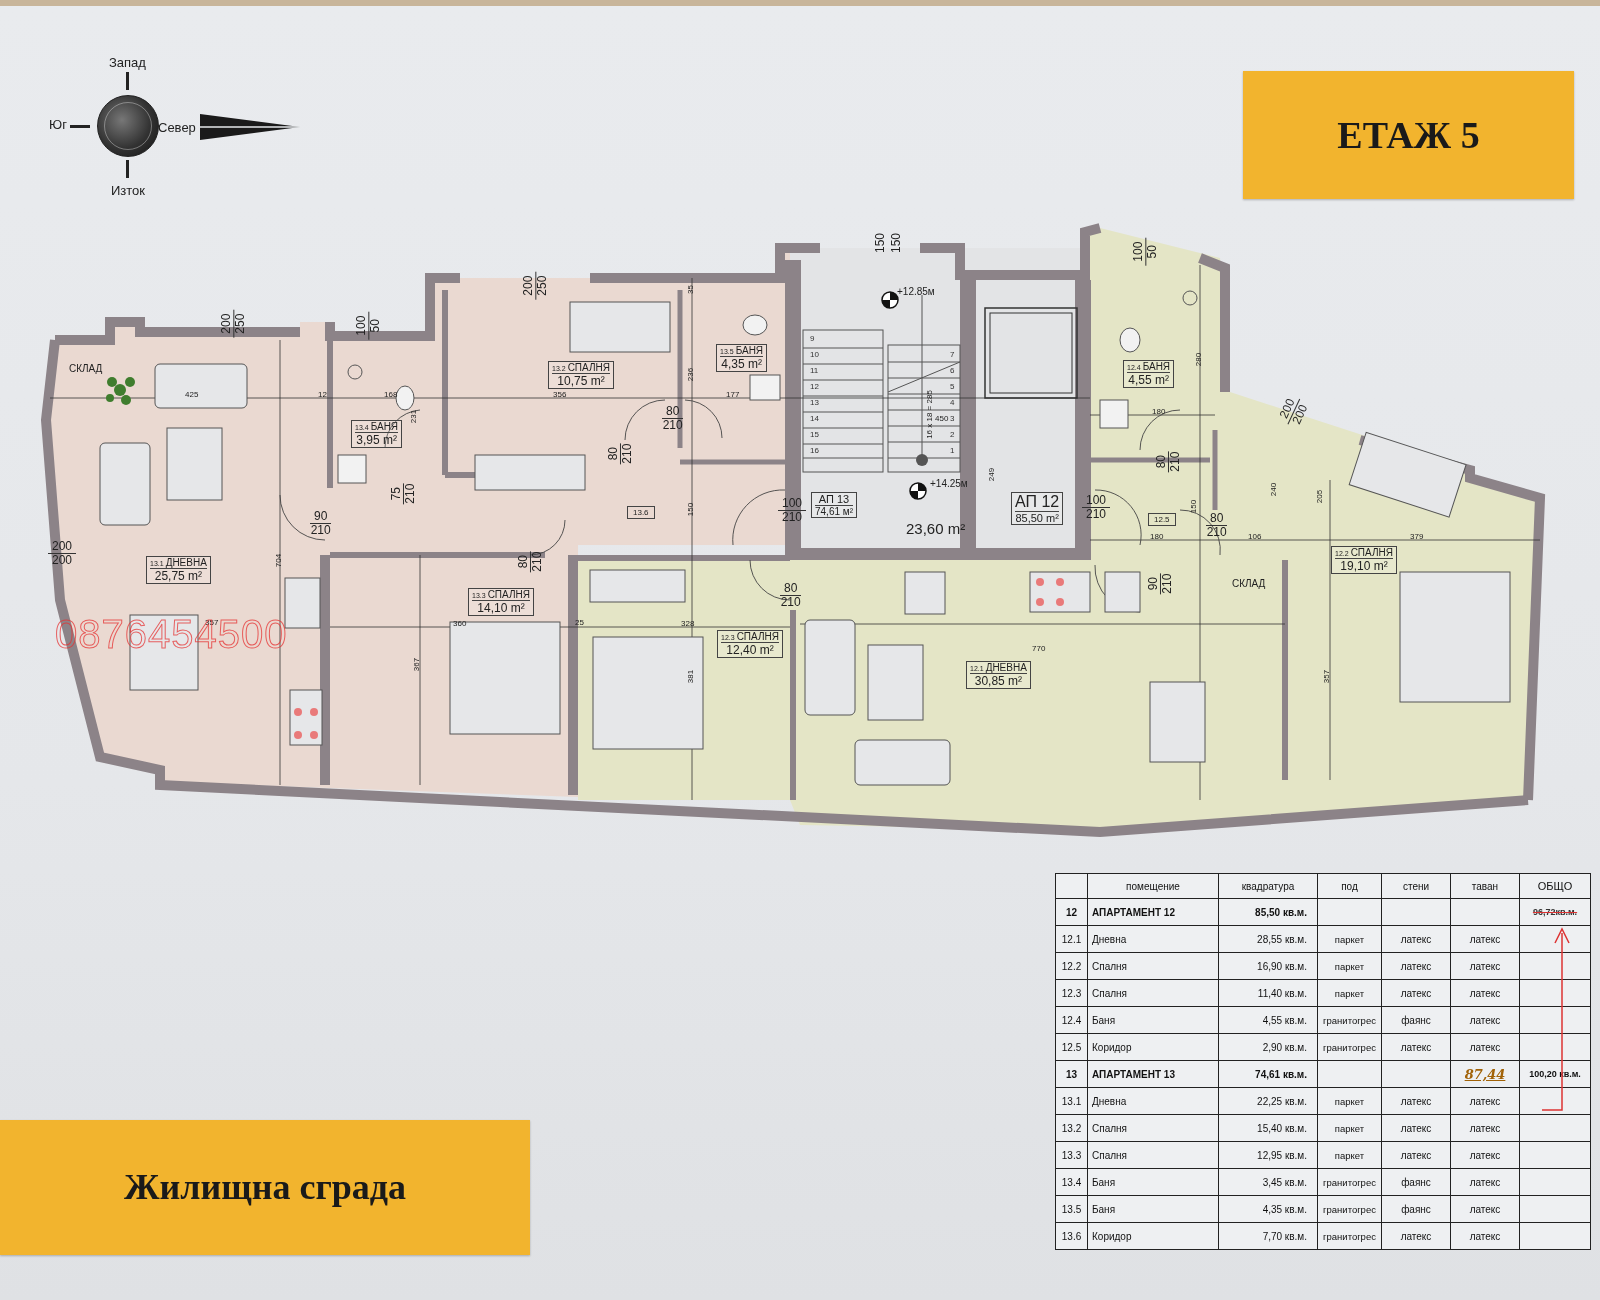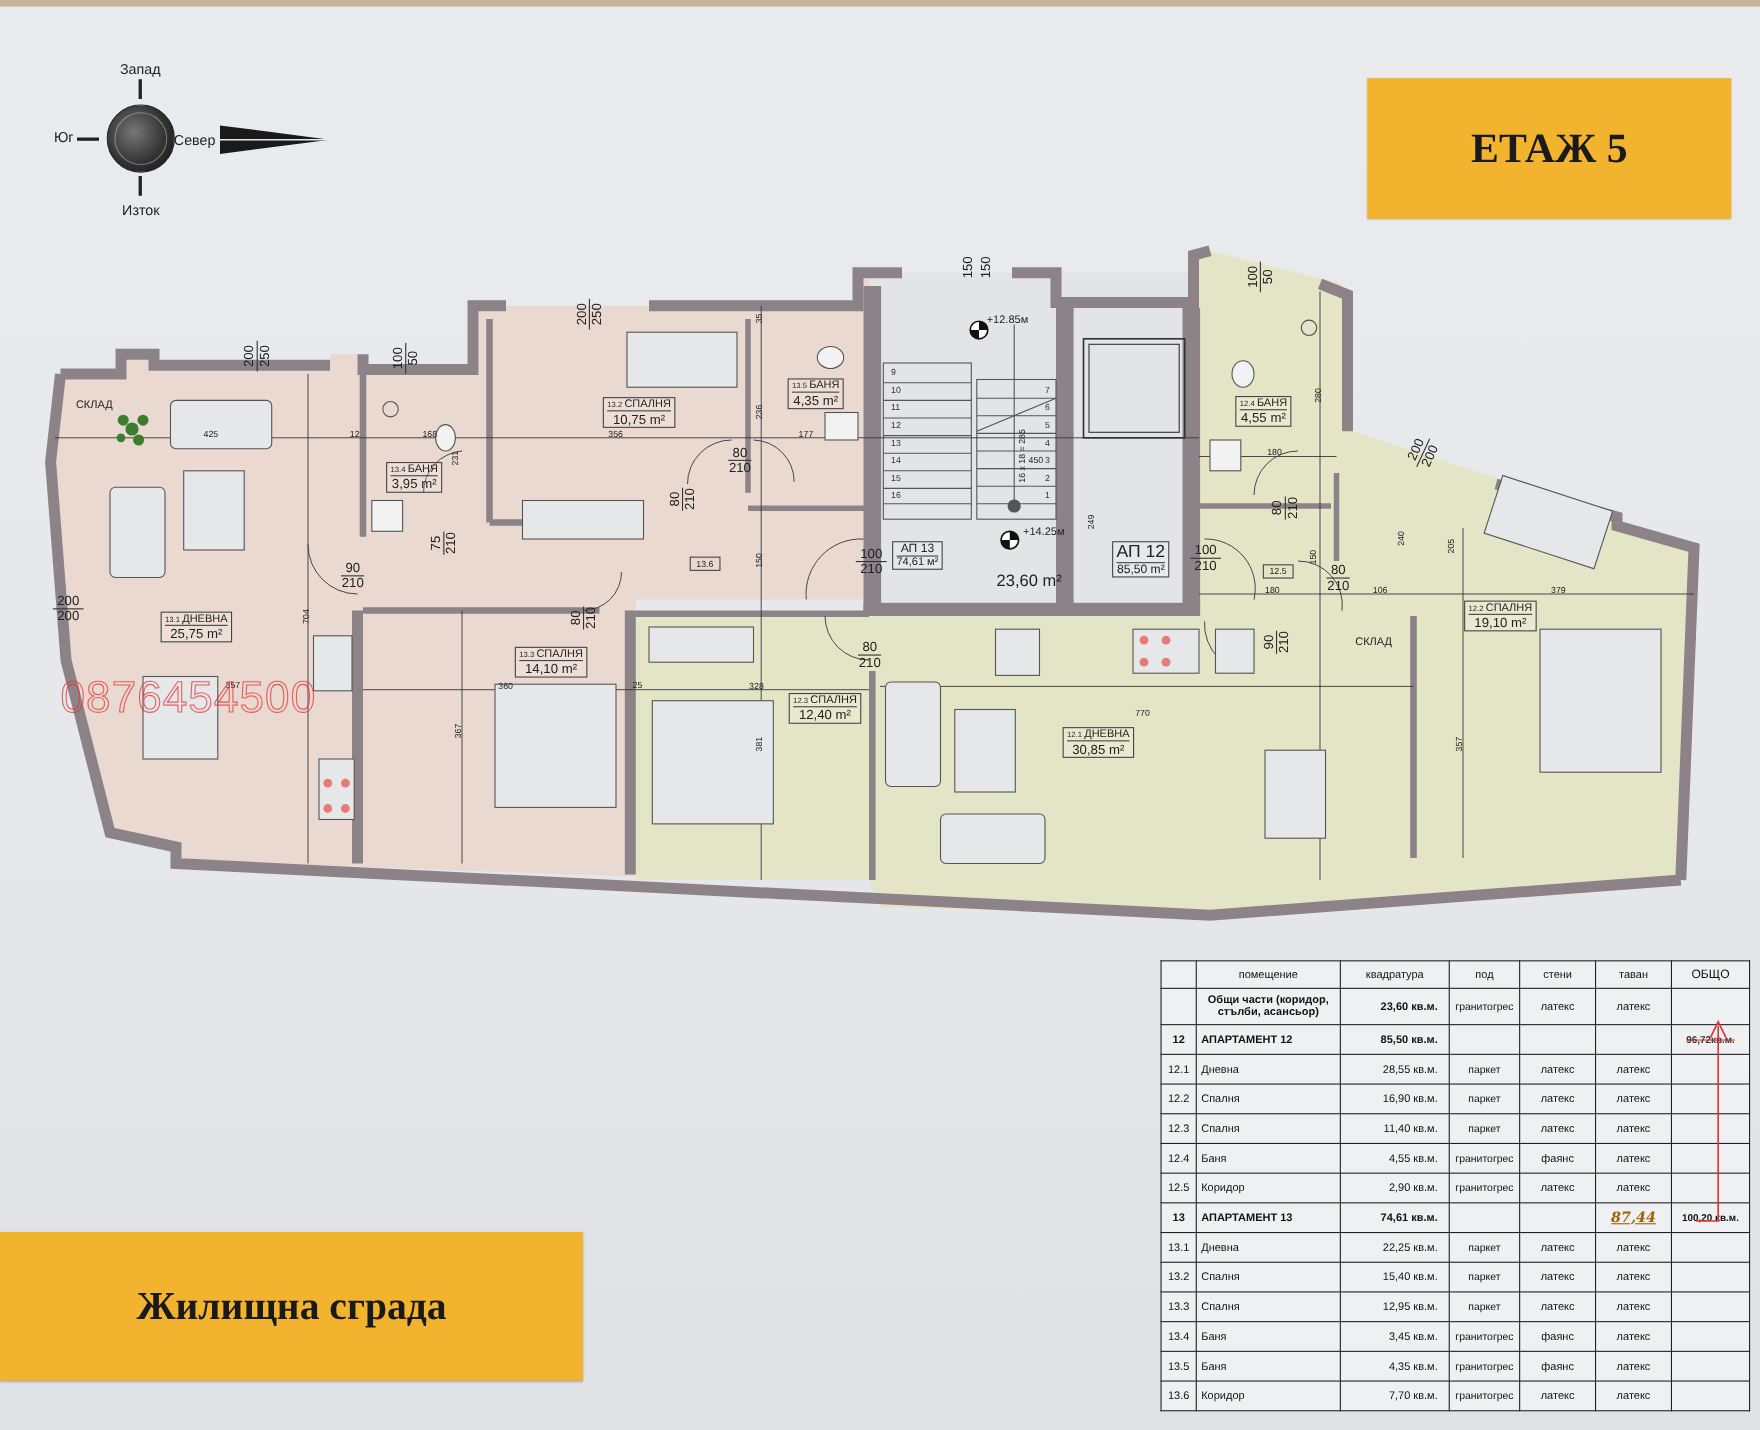--- a/index.html
+++ b/index.html
@@ -390,29 +390,20 @@
       <th></th>
       <th>помещение</th>
       <th>квадратура</th>
       <th>под</th>
       <th>стени</th>
       <th>таван</th>
       <th class="total">ОБЩО</th>
     </tr>
   </thead>
   <tbody>
-    <tr class="common">
-      <td class="no"></td>
-      <td class="name" style="height:32px;">Общи части (коридор, стълби, асансьор)</td>
-      <td class="area" style="font-weight:bold;">23,60 кв.м.</td>
-      <td class="mat">гранитогрес</td>
-      <td class="mat2">латекс</td>
-      <td class="mat3">латекс</td>
-      <td class="tot"></td>
-    </tr>
     <tr class="apt">
       <td class="no">12</td>
       <td class="name">АПАРТАМЕНТ 12</td>
       <td class="area">85,50 кв.м.</td>
       <td class="mat"></td>
       <td class="mat2"></td>
       <td class="mat3"></td>
       <td class="tot"><span class="struck">96,72кв.м.</span></td>
     </tr>
     <tr>

